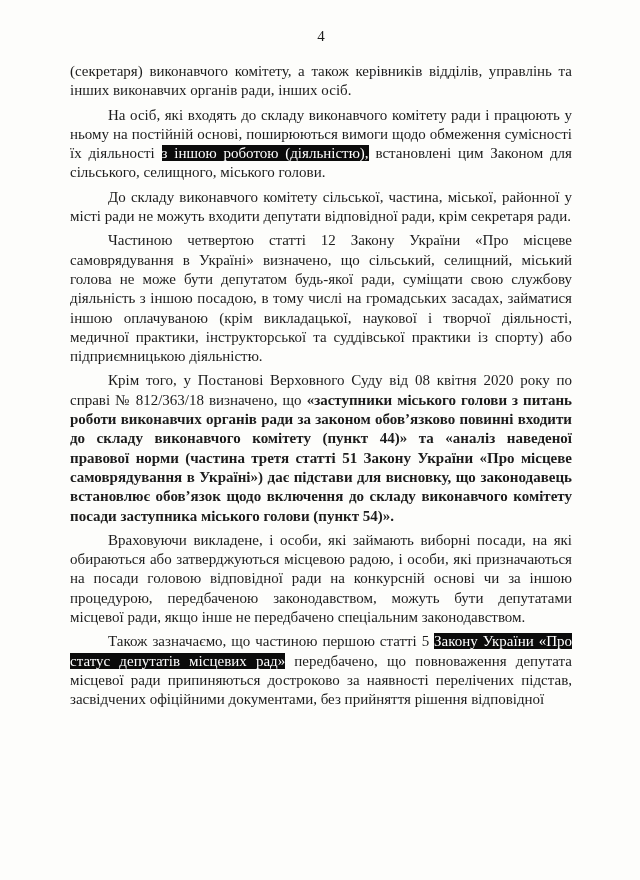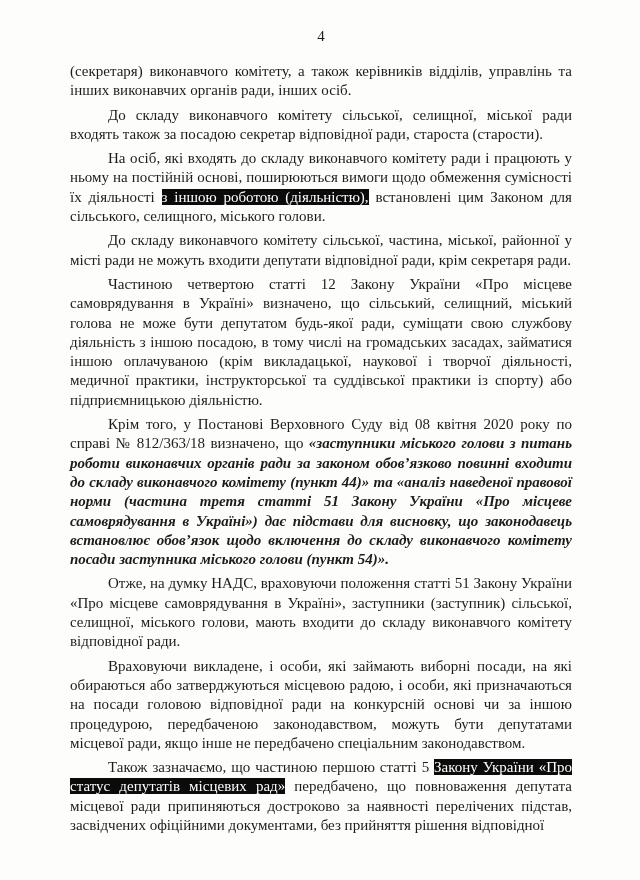--- a/index.html
+++ b/index.html
@@ -36,36 +36,33 @@
     padding: 0;
     text-indent: 0;
   }
   p.para.indent {
     text-indent: 38px;
   }
   .run-normal {
   }
   .run-bolditalic {
     font-weight: 700;
-    font-style: italic;
   }
   .run-highlight {
     background: #0b0b0b;
     color: #ffffff;
   }
 </style>
 </head>
 <body>
 
 <div class="page" style="background: rgb(253, 253, 251); color: rgb(28, 28, 28);">
   <div class="page-number">4</div>
   <div class="doc-body">
       <p class="para"><span class="run-normal">(секретаря) виконавчого комітету, а також керівників відділів, управлінь та інших виконавчих органів ради, інших осіб.</span></p>
-      <p class="para indent"><span class="run-normal">До складу виконавчого комітету сільської, селищної, міської ради входять також за посадою секретар відповідної ради, староста (старости).</span></p>
       <p class="para indent"><span class="run-normal">На осіб, які входять до складу виконавчого комітету ради і працюють у ньому на постійній основі, поширюються вимоги щодо обмеження сумісності їх діяльності </span><span class="run-highlight" style="background: rgb(11, 11, 11); color: rgb(255, 255, 255);">з іншою роботою (діяльністю),</span><span class="run-normal"> встановлені цим Законом для сільського, селищного, міського голови.</span></p>
       <p class="para indent"><span class="run-normal">До складу виконавчого комітету сільської, частина, міської, районної у місті ради не можуть входити депутати відповідної ради, крім секретаря ради.</span></p>
       <p class="para indent"><span class="run-normal">Частиною четвертою статті 12 Закону України «Про місцеве самоврядування в Україні» визначено, що сільський, селищний, міський голова не може бути депутатом будь-якої ради, суміщати свою службову діяльність з іншою посадою, в тому числі на громадських засадах, займатися іншою оплачуваною (крім викладацької, наукової і творчої діяльності, медичної практики, інструкторської та суддівської практики із спорту) або підприємницькою діяльністю.</span></p>
       <p class="para indent"><span class="run-normal">Крім того, у Постанові Верховного Суду від 08 квітня 2020 року по справі № 812/363/18 визначено, що </span><span class="run-bolditalic">«заступники міського голови з питань роботи виконавчих органів ради за законом обов’язково повинні входити до складу виконавчого комітету (пункт 44)» та «аналіз наведеної правової норми (частина третя статті 51 Закону України «Про місцеве самоврядування в Україні») дає підстави для висновку, що законодавець встановлює обов’язок щодо включення до складу виконавчого комітету посади заступника міського голови (пункт 54)».</span></p>
-      <p class="para indent"><span class="run-normal">Отже, на думку НАДС, враховуючи положення статті 51 Закону України «Про місцеве самоврядування в Україні», заступники (заступник) сільської, селищної, міського голови, мають входити до складу виконавчого комітету відповідної ради.</span></p>
       <p class="para indent"><span class="run-normal">Враховуючи викладене, і особи, які займають виборні посади, на які обираються або затверджуються місцевою радою, і особи, які призначаються на посади головою відповідної ради на конкурсній основі чи за іншою процедурою, передбаченою законодавством, можуть бути депутатами місцевої ради, якщо інше не передбачено спеціальним законодавством.</span></p>
       <p class="para indent"><span class="run-normal">Також зазначаємо, що частиною першою статті 5 </span><span class="run-highlight" style="background: rgb(11, 11, 11); color: rgb(255, 255, 255);">Закону України «Про статус депутатів місцевих рад»</span><span class="run-normal"> передбачено, що повноваження депутата місцевої ради припиняються достроково за наявності перелічених підстав, засвідчених офіційними документами, без прийняття рішення відповідної</span></p>
     </div>
 </div>
 
 </body></html>

